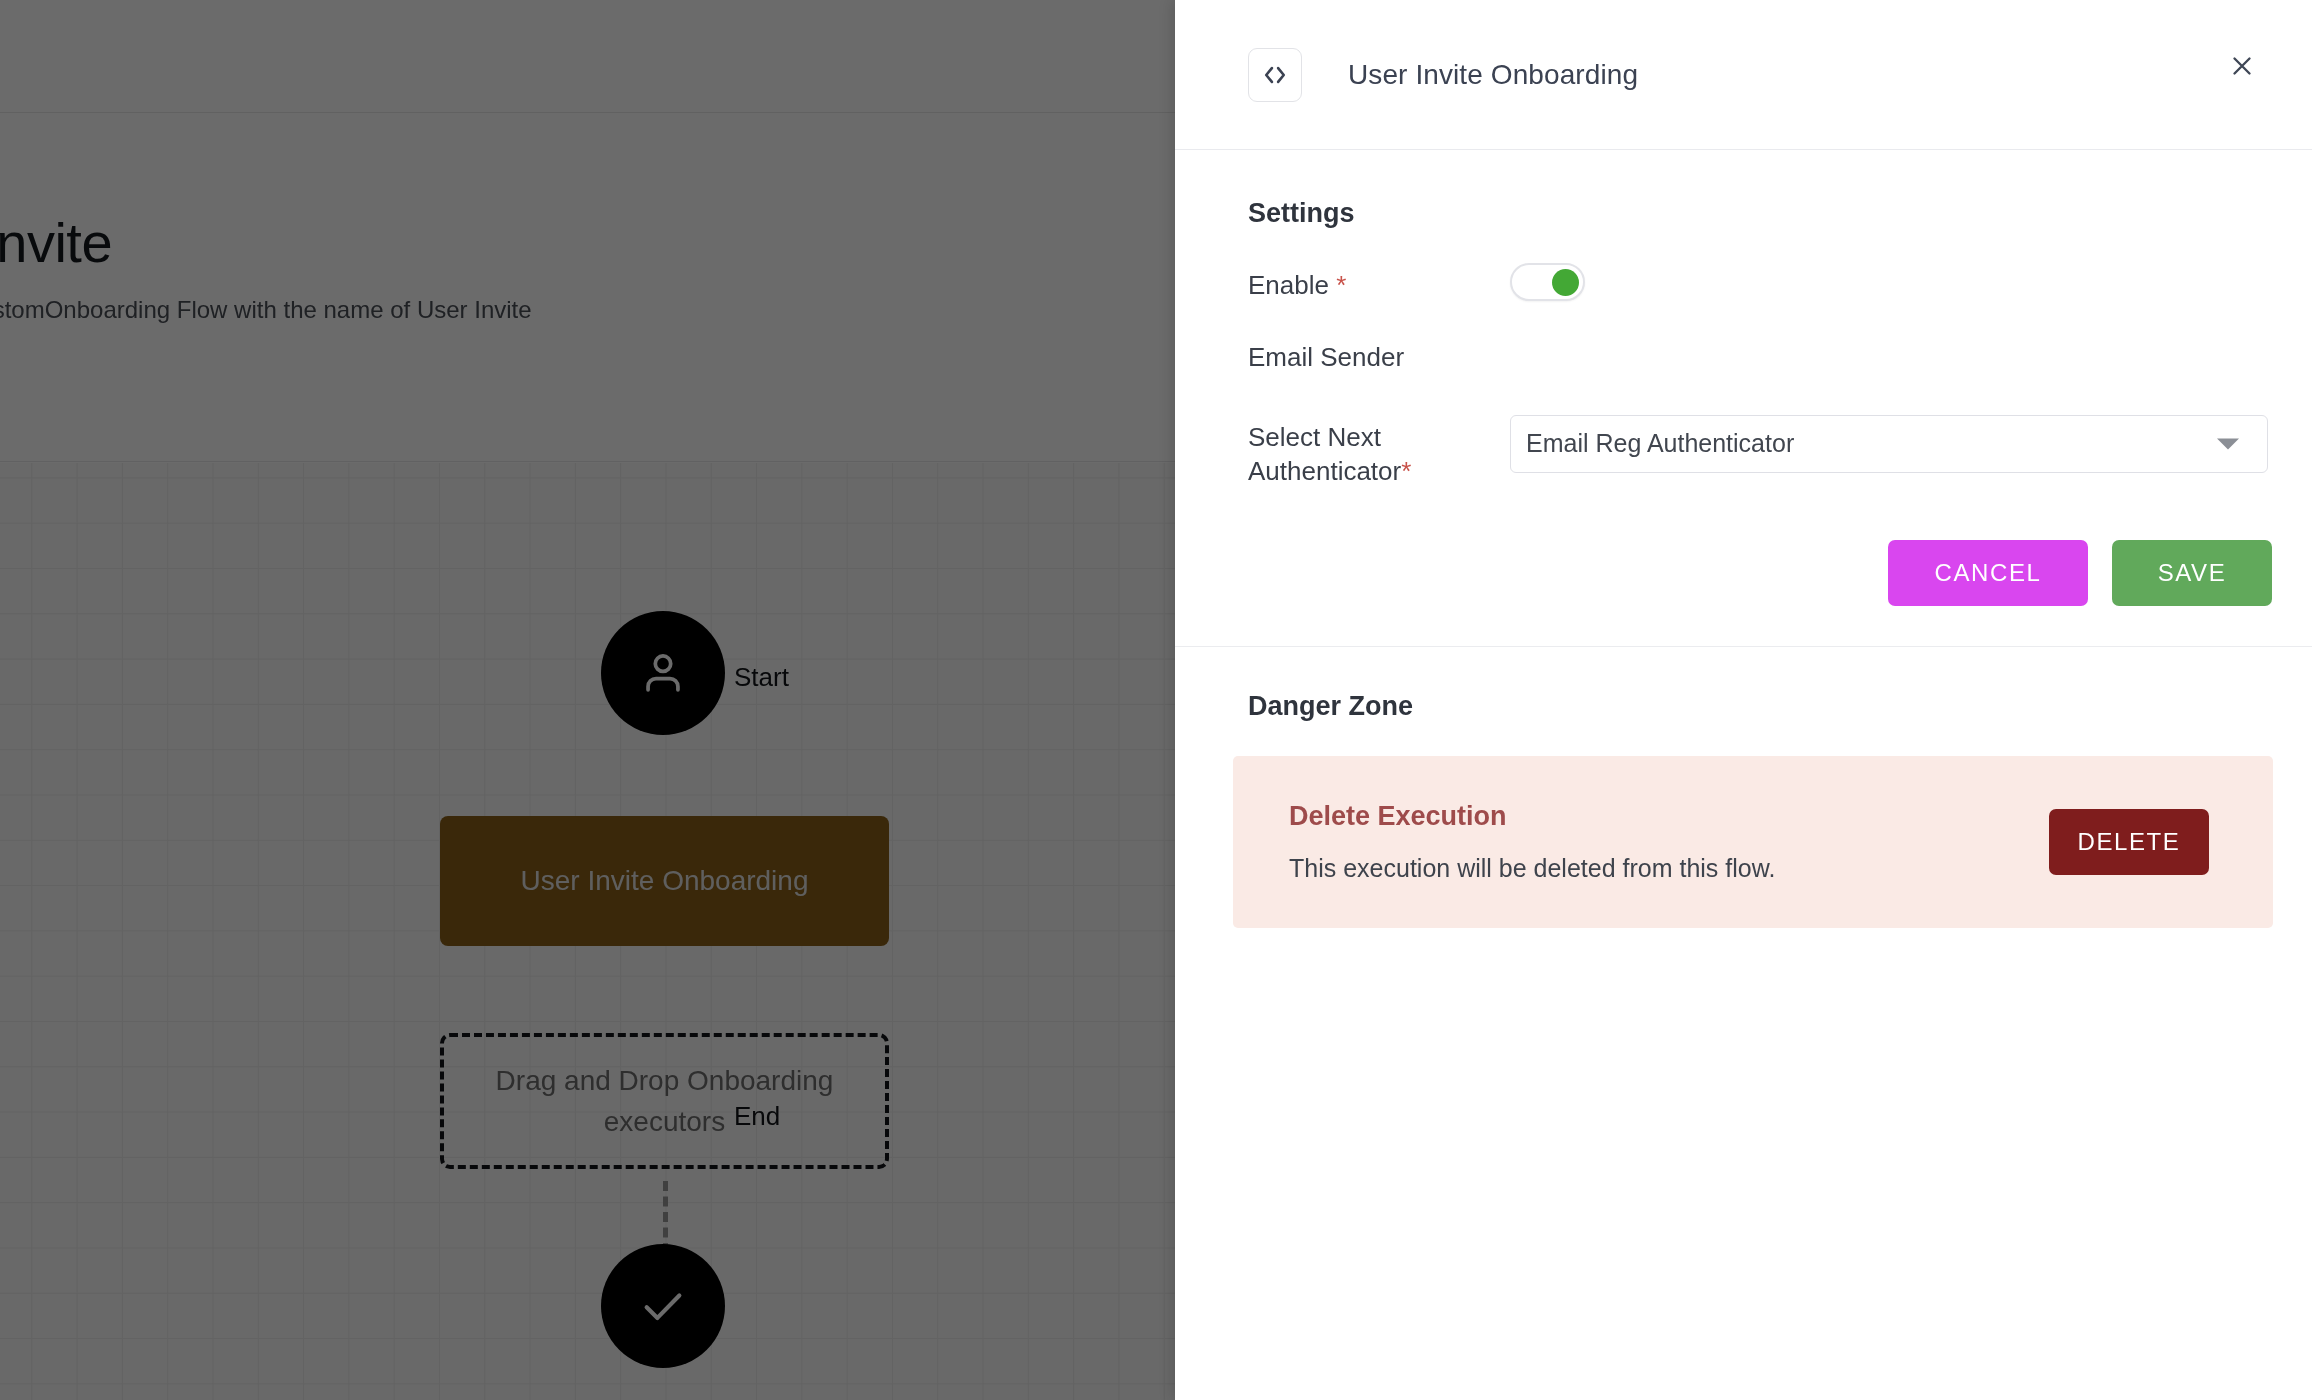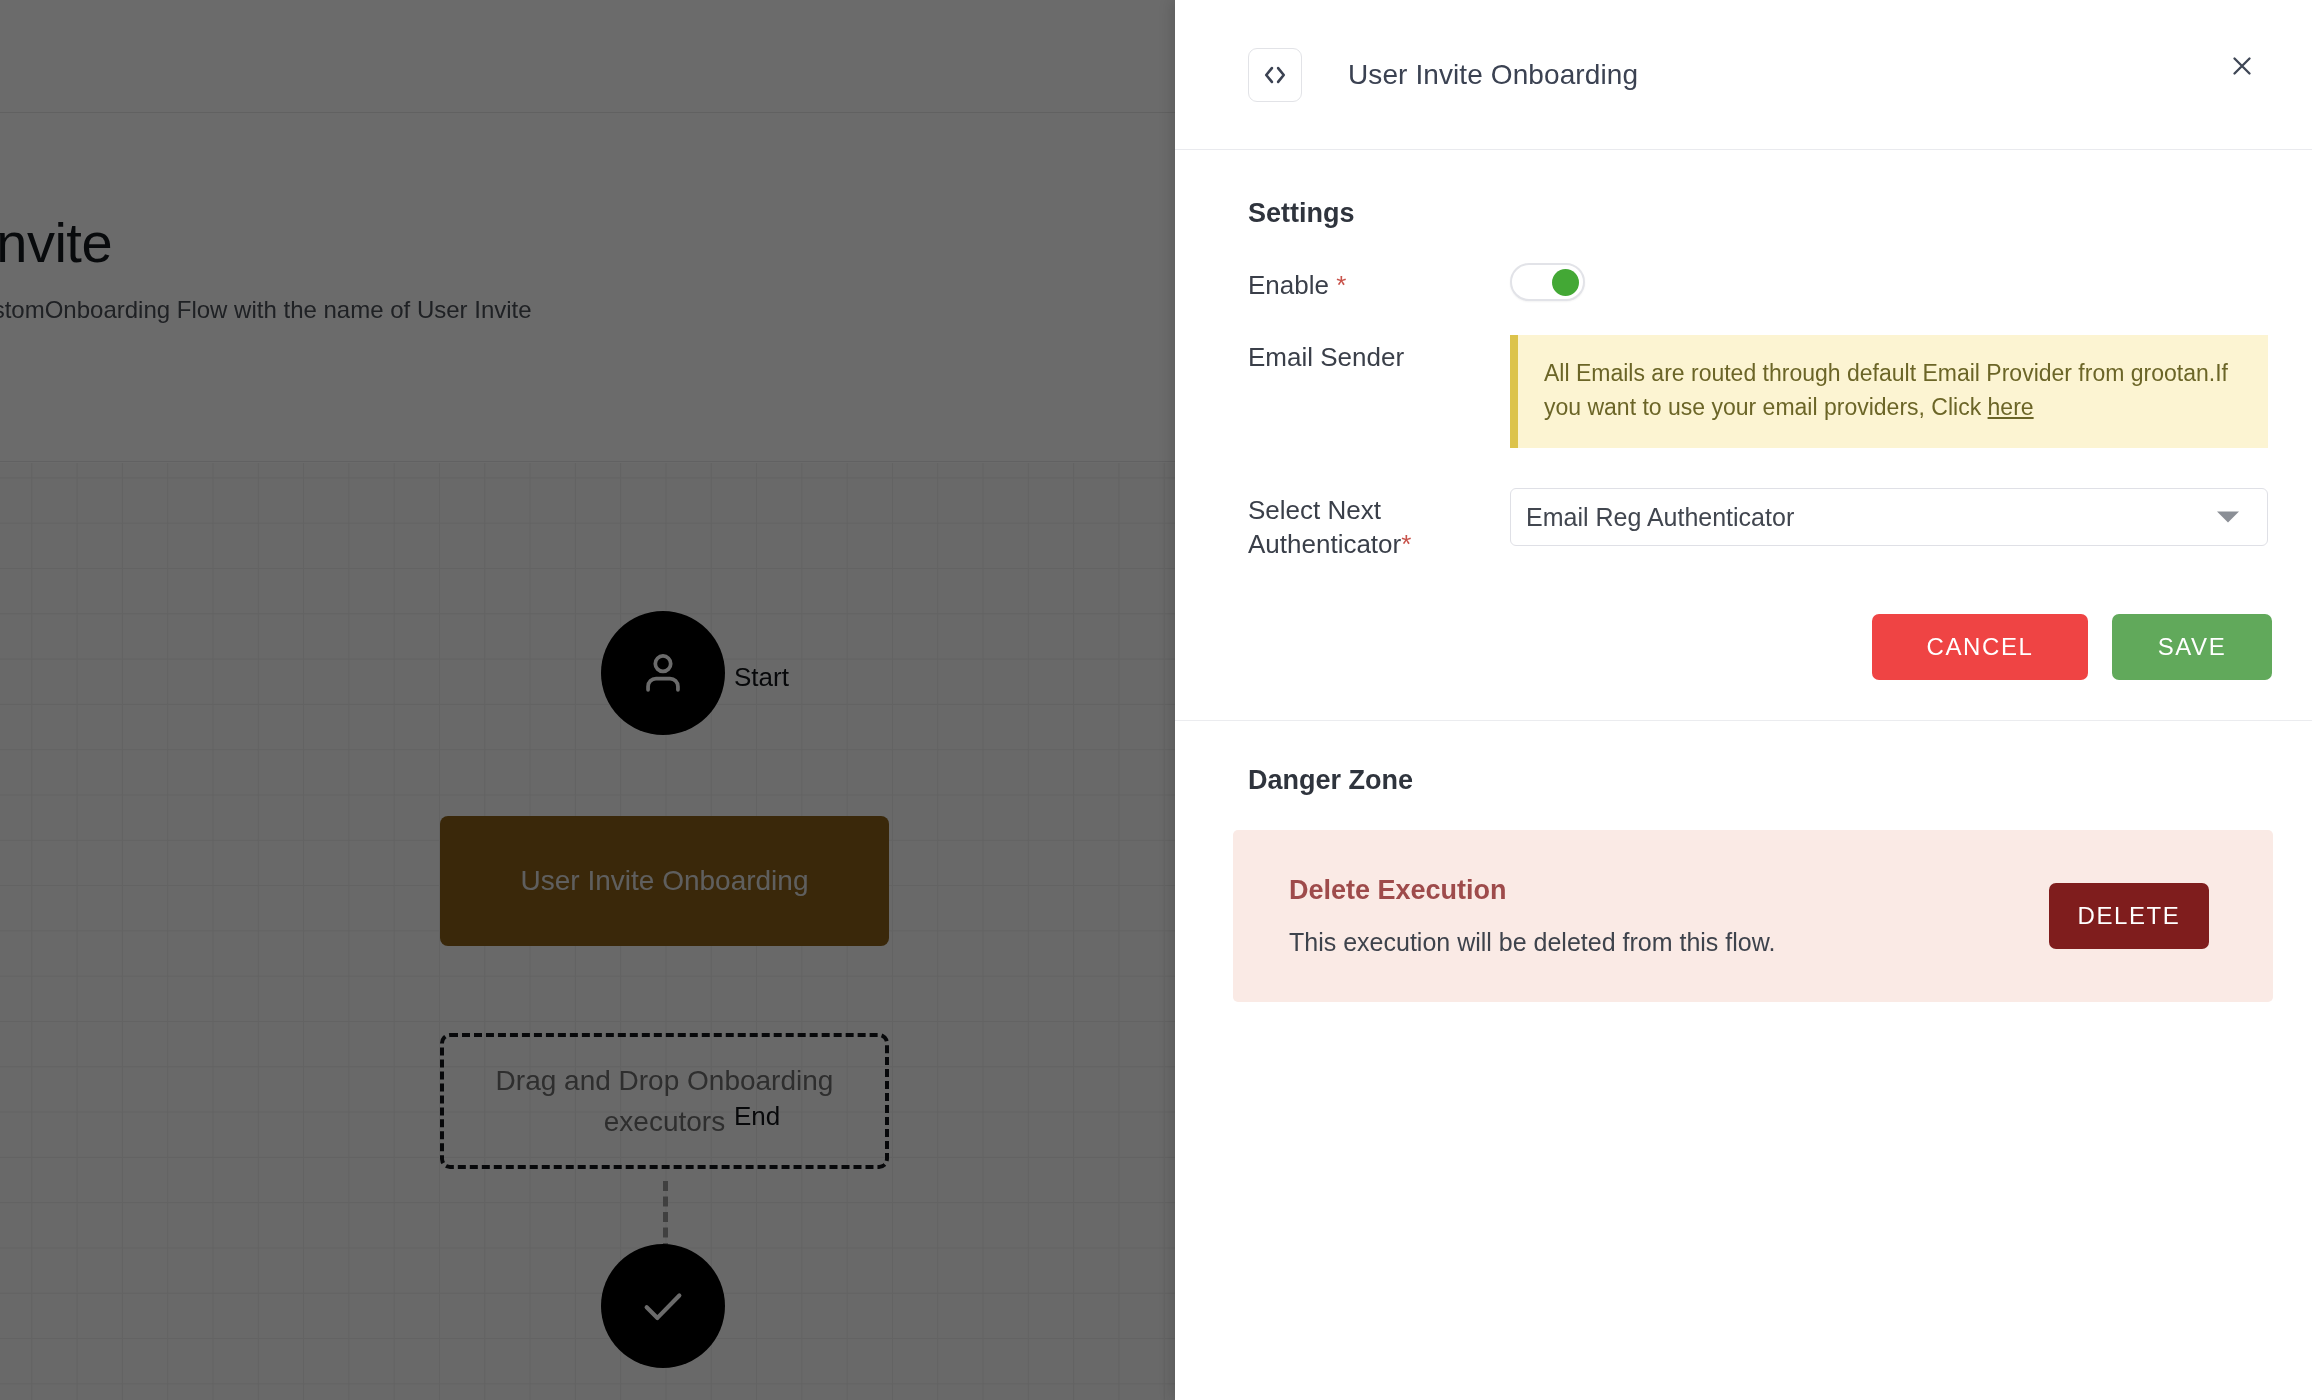--- a/index.html
+++ b/index.html
@@ -164,21 +164,21 @@
     border-top: 11px solid #8b8f96;
   }
 
   .btn-row { display: flex; justify-content: flex-end; gap: 24px; padding-right: 40px; }
   .btn {
     border: none; border-radius: 7px; cursor: pointer;
     font-size: 24px; letter-spacing: 1.6px; font-weight: 500;
     font-family: "Liberation Sans", sans-serif;
     color: #ffffff;
   }
-  .btn-cancel { background: #ef4444; width: 216px; height: 66px; }
+  .btn-cancel { background: #d946ef; width: 200px; height: 66px; }
   .btn-save { background: #61a95b; width: 160px; height: 66px; }
 
   .danger-section { padding: 44px 0 12px 0; }
   .danger-title {
     font-size: 27px; color: #2f343d; font-weight: 700;
     margin-left: 73px; margin-bottom: 34px;
   }
   .danger-card {
     margin-left: 58px; width: 1040px; height: 172px;
     background: #faeae5; border-radius: 5px;
@@ -259,23 +259,20 @@
         <span>Enable</span>
         <span class="req">*</span>
       </div>
       <div class="toggle">
         <div class="toggle-knob"></div>
       </div>
     </div>
 
     <div class="form-row row-sender">
       <div class="form-label">Email Sender</div>
-      <div class="notice">
-        <span>All Emails are routed through default Email Provider from grootan.If you want to use your email providers, Click </span><a href="#">here</a>
-      </div>
     </div>
 
     <div class="form-row row-select">
       <div class="form-label">
         <span>Select Next</span><br>
         <span>Authenticator</span><span class="req">*</span>
       </div>
       <div class="select-box">
         <span>Email Reg Authenticator</span>
         <span class="select-caret"></span>

